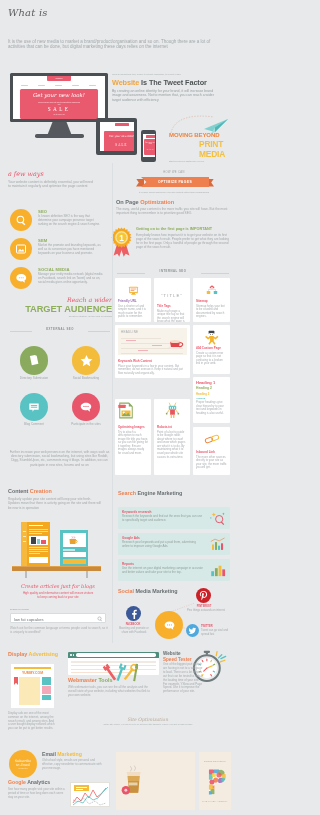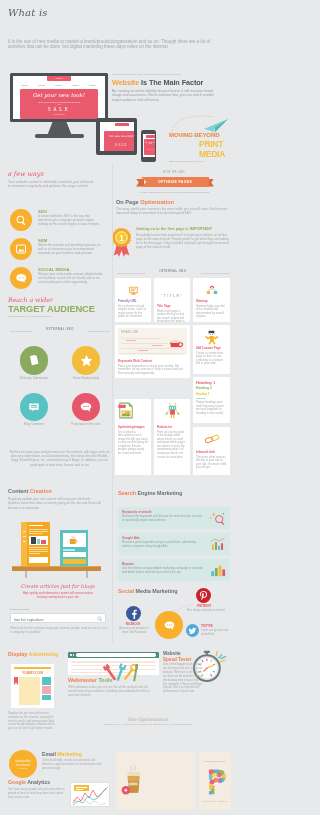--- a/index.html
+++ b/index.html
@@ -88,21 +88,21 @@
      <div class="abs site-btn" style="left:15px;top:1px;width:14px;height:3px;font-size:1.6px;line-height:3px;"></div>
      <div class="abs redcard" style="left:4px;top:9px;width:36px;height:22px;border-radius:1px;">
        <div class="abs" style="left:0;top:4px;width:36px;font-family:'DejaVu Serif',serif;font-style:italic;font-size:2.6px;">Get your new look!</div>
        <div class="abs" style="left:0;top:12px;width:36px;font-size:3px;letter-spacing:1.2px;font-family:'Liberation Serif',serif;">SALE</div>
      </div>
   </div>
 
   <div class="abs" style="left:112px;top:73px;width:118px;">
     <div style="font-size:2.1px;color:#a8acae;line-height:3px;">Used as promotional item, a place to interact information, to execute a sale</div>
     <div style="margin-top:2.4px;font-size:7.3px;font-weight:bold;color:#4e5356;letter-spacing:-0.1px;">
-       <span style="color:#f0a53f;">Website</span><span> Is The Main Factor</span>
+       <span style="color:#f0a53f;">Website</span><span> Is The Tweet Factor</span>
     </div>
     <div style="margin-top:1.5px;font-size:3.5px;line-height:4.5px;color:#9aa0a3;width:110px;">By creating an online identity for your brand, it will increase brand image and awareness. Not to mention that, you can reach a wider target audience with efficiency</div>
   </div>
 
   <svg class="abs" width="28" height="16" viewBox="0 0 28 16" style="left:202px;top:118px;">
      <path d="M2 11 L26 1 L13 14 Z" fill="#7fd0cf"></path>
      <path d="M13 14 L13 9.5 L26 1 Z" fill="#4fb6b8"></path>
      <path d="M9 15.5 L13 14 L13 9.5 Z" fill="#a5dedd"></path>
   </svg>
   <svg class="abs" width="46" height="22" viewBox="0 0 46 22" style="left:170px;top:112px;">
@@ -162,21 +162,21 @@
             <circle cx="15.7" cy="11" r="1.15" fill="#f6ad2b"></circle>
            </svg>
         </div>
         <div class="way-txt">
            <div class="way-title">SOCIAL MEDIA</div>
            <div class="way-body">Manage your entity media network (digital media on Facebook, search link on Tweet) and so on, social media gives online opportunity.</div>
         </div>
      </div>
   </div>
 
-  <div class="abs" style="left:8px;top:296px;width:104px;text-align:left;">
+  <div class="abs" style="left:8px;top:296px;width:104px;text-align:right;">
      <div class="script-pink" style="font-size:6.2px;">Reach a wider</div>
      <div style="font-size:9.3px;font-weight:bold;color:#8fae5b;letter-spacing:-0.1px;margin-top:0.5px;">TARGET AUDIENCE</div>
      <div style="font-size:2.5px;color:#a8acae;margin-top:1.2px;">Great for startup, all the cost is minimal</div>
   </div>
 
   <div class="abs" style="left:8px;top:327px;width:104px;text-align:center;font-size:2.8px;letter-spacing:0.5px;color:#8b9094;font-weight:bold;">EXTERNAL SEO</div>
   <div class="abs" style="left:10px;top:330.5px;width:22px;height:0.6px;background:#cfd3d6;"></div>
   <div class="abs" style="left:88px;top:330.5px;width:22px;height:0.6px;background:#cfd3d6;"></div>
 
   <div class="abs" style="left:8px;top:346px;width:104px;">

